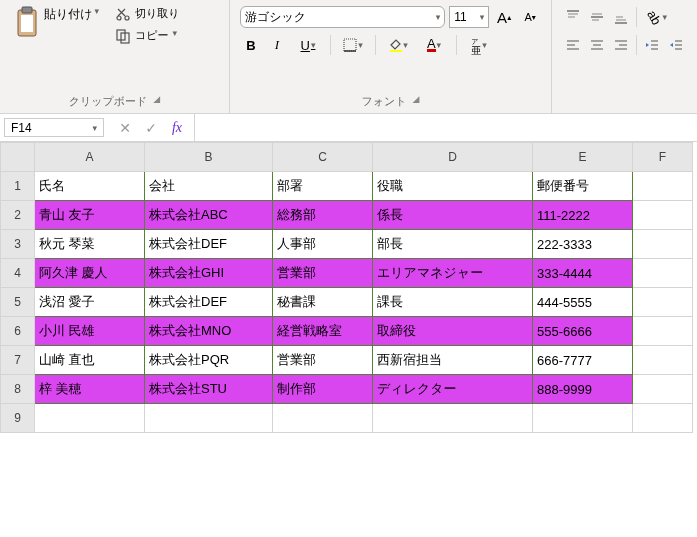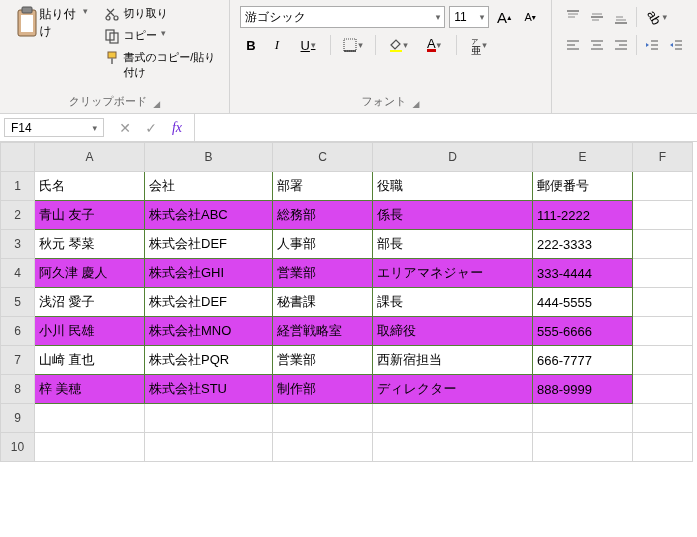--- a/index.html
+++ b/index.html
@@ -1,33 +1,33 @@
 <!DOCTYPE html>
 <html><head>
 <meta charset="utf-8">
 <style>
 * { box-sizing: border-box; margin: 0; padding: 0; }
 body { font-family: "Yu Gothic", "游ゴシック", sans-serif; font-size: 12px; background: #fff; width: 697px; height: 537px; overflow: hidden; user-select: none; }
 
 
 .ribbon { background: #f3f2f1; border-bottom: 1px solid #d4d4d4; height: 114px; display: flex; }
 .ribbon-group { border-right: 1px solid #d4d4d4; padding: 4px 6px 2px 6px; display: flex; flex-direction: column; justify-content: space-between; }
-.ribbon-group-label { text-align: center; font-size: 11px; color: #666; display: flex; align-items: flex-end; justify-content: center; gap: 6px; padding: 2px 0; }
+.ribbon-group-label { text-align: center; font-size: 11px; color: #666; display: flex; align-items: flex-start; justify-content: center; gap: 6px; padding: 2px 0; }
 .dlg { font-size: 9px; color: #888; cursor: pointer; }
 
 .clip-body { display: flex; gap: 6px; }
 .paste-btn { display: flex; flex-direction: row; align-items: flex-start; gap: 2px; padding: 2px 6px; cursor: pointer; }
 .clip-col { display: flex; flex-direction: column; gap: 2px; }
 .mini-btn { display: flex; align-items: flex-start; gap: 4px; padding: 2px 4px; cursor: pointer; font-size: 11px; }
 .mini-btn svg { flex-shrink: 0; }
 
 .font-body { display: flex; flex-direction: column; gap: 6px; padding: 2px 4px; }
 .font-row { display: flex; gap: 4px; align-items: center; }
 .font-combo { background: #fff; border: 1px solid #ababab; height: 22px; display: flex; align-items: center; justify-content: space-between; padding: 0 4px; font-size: 12px; }
-.font-name { width: 206px; }
+.font-name { width: 206px; border-radius: 6px; }
 .font-size { width: 40px; }
 .chev { font-size: 9px; color: #666; }
 .sq-btn { width: 22px; height: 22px; display: flex; align-items: center; justify-content: center; cursor: pointer; font-size: 13px; }
 .sq-btn.uline { text-decoration: underline; }
 .sq-btn.split { width: 32px; gap: 1px; }
 .divider { width: 1px; height: 20px; background: #d4d4d4; margin: 0 2px; }
 
 .align-body { display: flex; flex-direction: column; gap: 6px; padding: 2px 4px; }
 .align-row { display: flex; gap: 2px; align-items: center; }
 
@@ -84,27 +84,20 @@
           <span>切り取り</span>
         </div>
         <div class="mini-btn">
           <svg width="16" height="16">
               <rect x="2" y="2" width="8" height="10" class="icon-stroke"></rect>
               <rect x="6" y="5" width="8" height="10" fill="#fff" class="icon-stroke"></rect>
             </svg>
           <span>コピー</span>
           <span class="chev">▾</span>
         </div>
-        <div class="mini-btn">
-          <svg width="16" height="16">
-              <rect x="4" y="2" width="8" height="6" fill="#f4c542" stroke="#7a5c3c"></rect>
-              <path d="M7 8 L7 14 L9 14 L9 8" fill="#888"></path>
-            </svg>
-          <span>書式のコピー/貼り付け</span>
-        </div>
       </div>
     </div>
     <div class="ribbon-group-label">
       <span>クリップボード</span>
       <span class="dlg">◢</span>
     </div>
   </div>
 
   <div class="ribbon-group" style="width:322px">
     <div class="font-body">
@@ -334,24 +327,15 @@
         </tr>
         <tr>
           <th class="row-head">9</th>
           <td class="colA "></td>
           <td class="colB "></td>
           <td class="colC "></td>
           <td class="colD "></td>
           <td class="colE "></td>
           <td class="colF "></td>
         </tr>
-        <tr>
-          <th class="row-head">10</th>
-          <td class="colA "></td>
-          <td class="colB "></td>
-          <td class="colC "></td>
-          <td class="colD "></td>
-          <td class="colE "></td>
-          <td class="colF "></td>
-        </tr>
       </tbody>
     </table>
 </div>
 
 </body></html>

